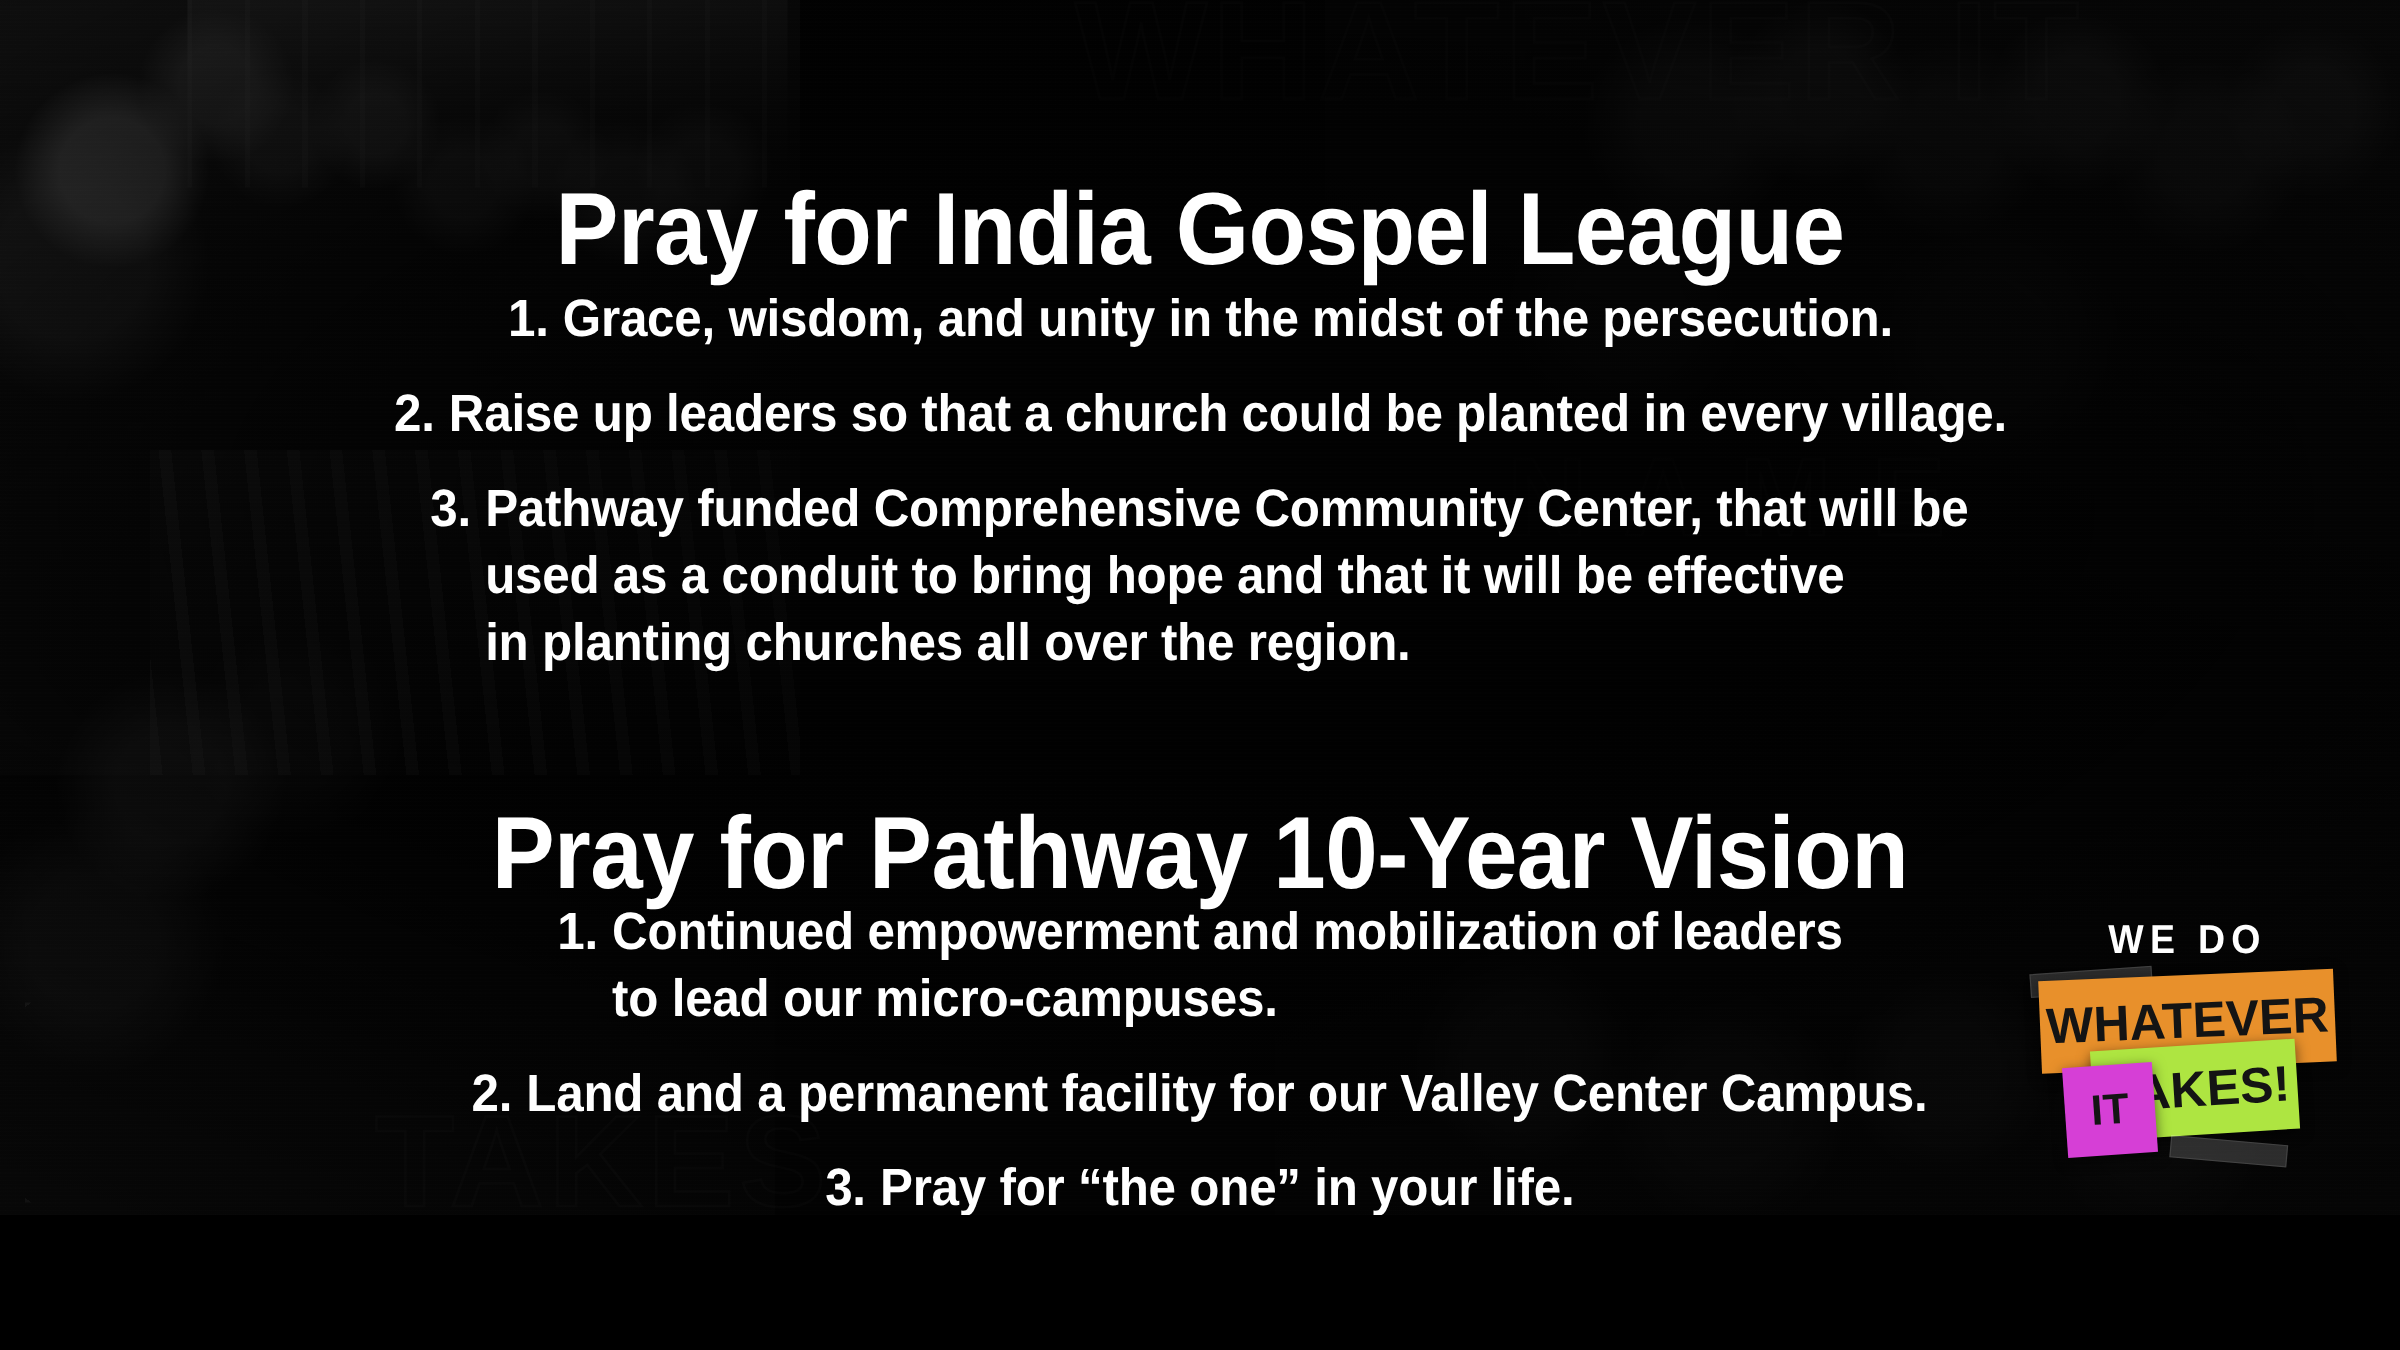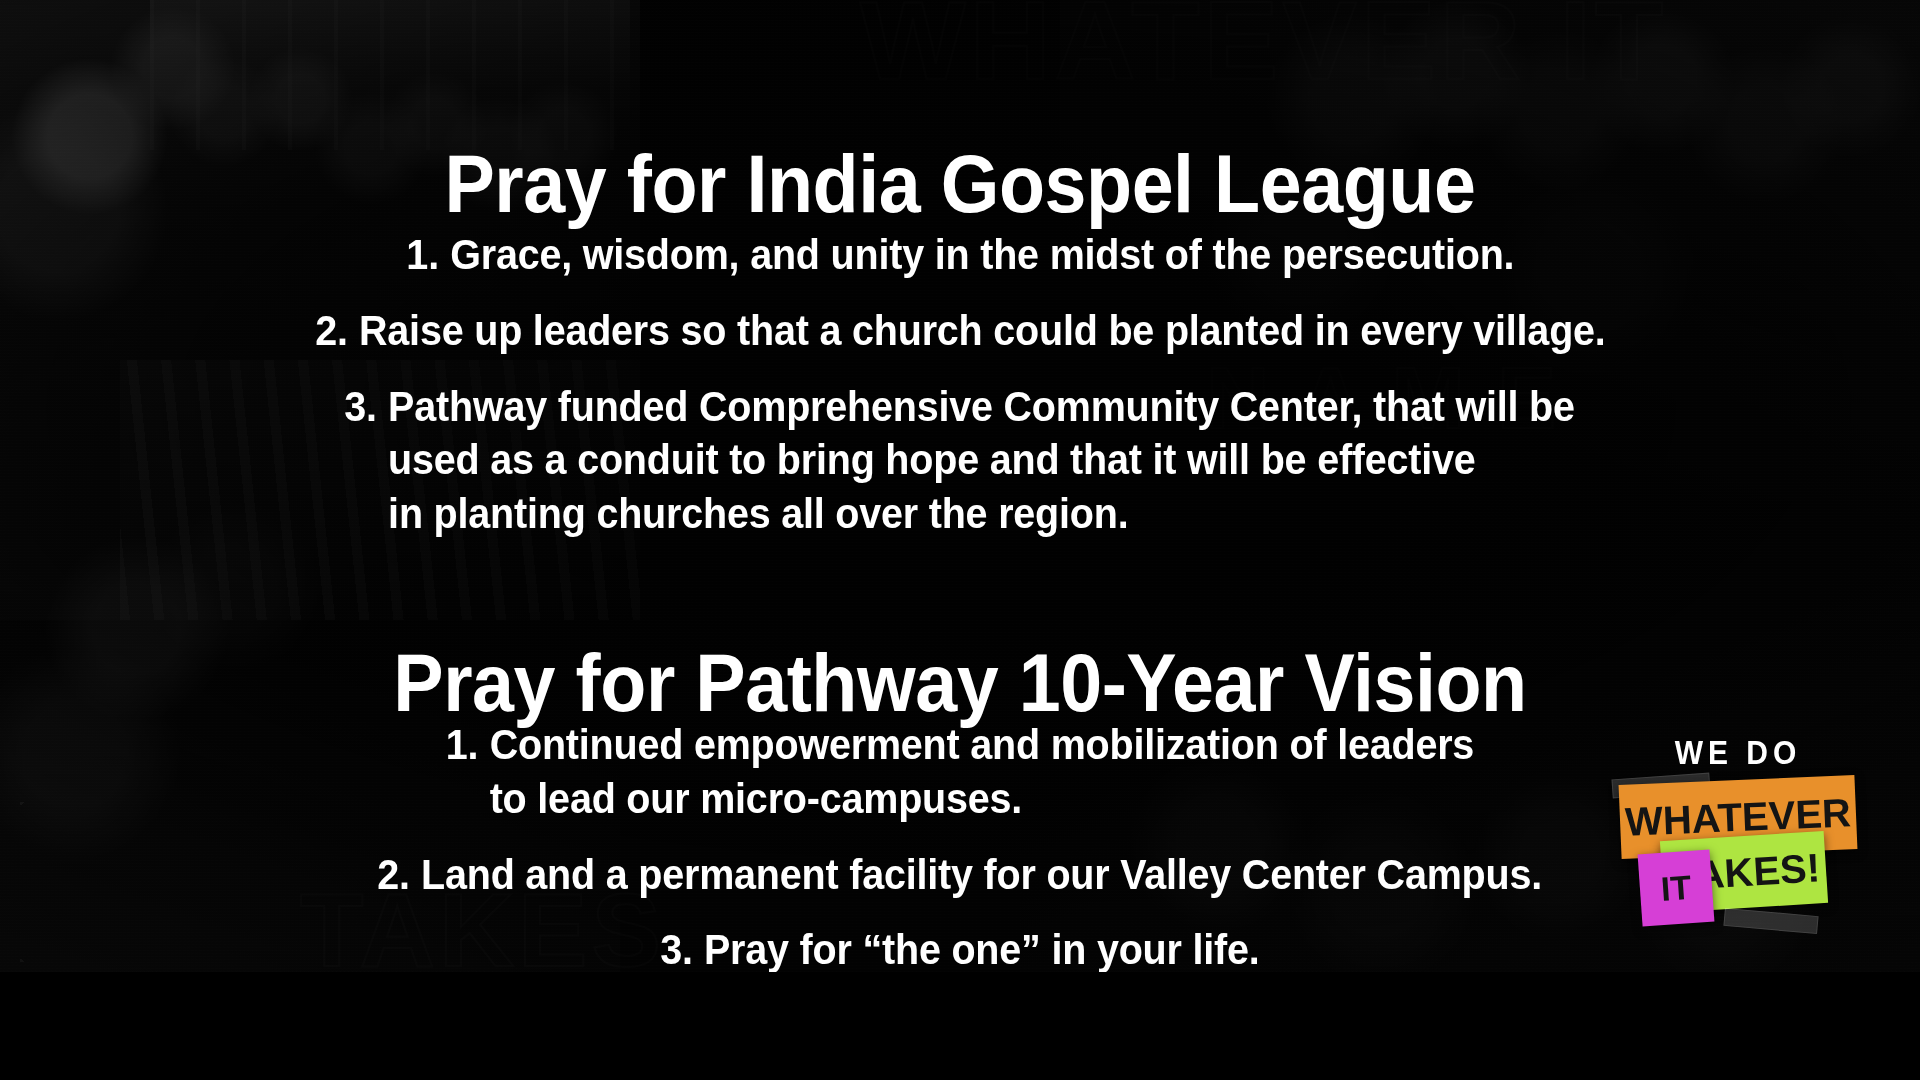--- a/index.html
+++ b/index.html
@@ -218,21 +218,21 @@
     padding-right: 12px;
   }
   .item-text {
     flex: 0 1 auto;
     white-space: pre-line;
   }
 
   
   .logo {
     position: absolute;
-    right: 48px;
+    right: 36px;
     bottom: 36px;
     width: 268px;
     height: 200px;
   }
   .logo-wedo {
     position: absolute;
     top: 0; left: 0; right: 0;
     text-align: center;
     font-family: "Liberation Sans Narrow", "Liberation Sans", sans-serif;
     font-weight: 700;

